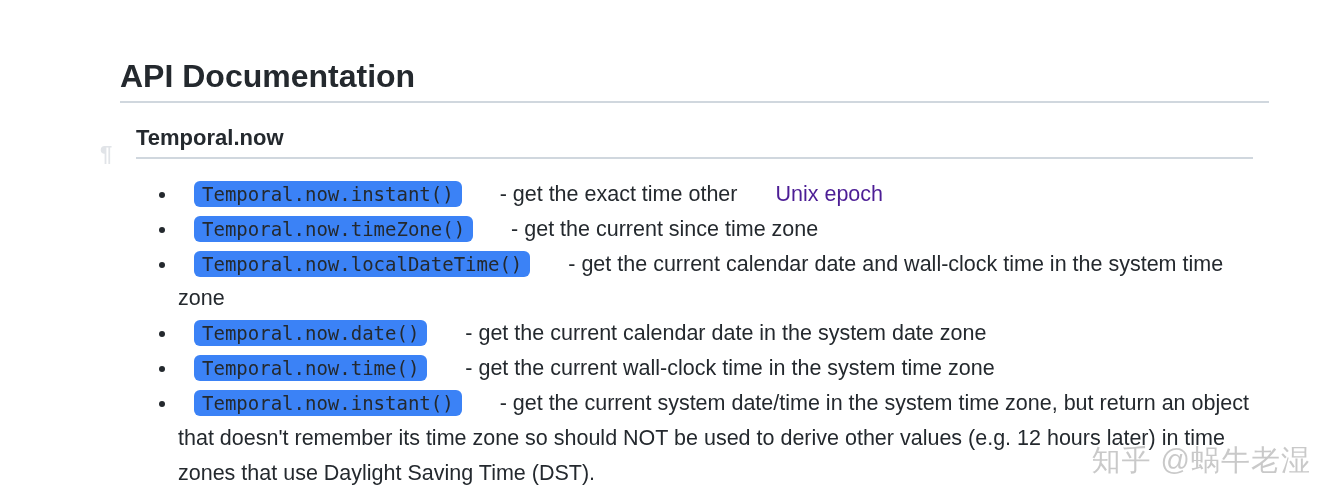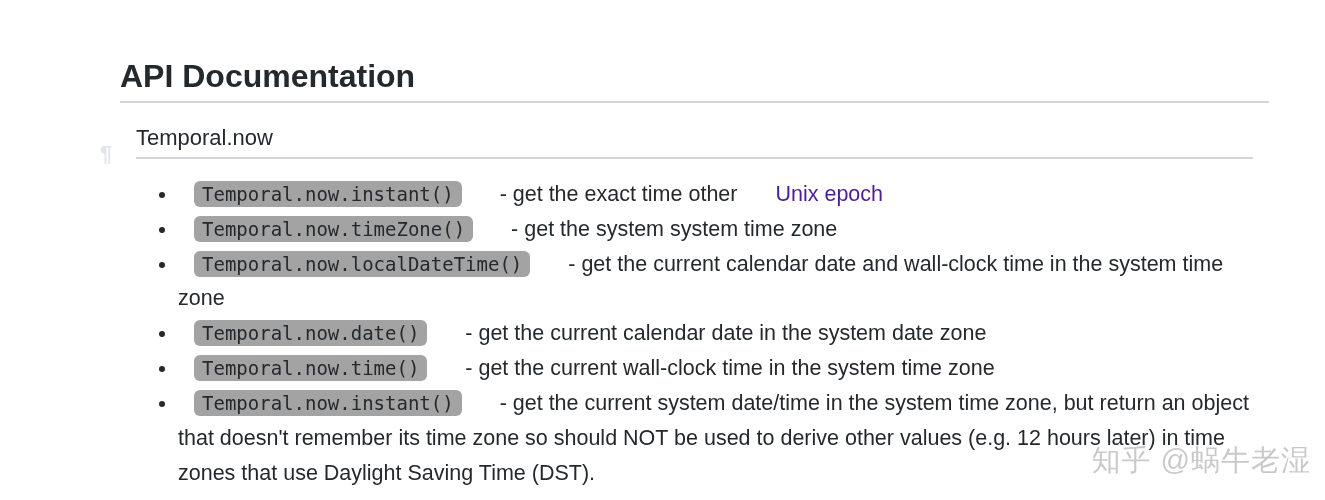--- a/index.html
+++ b/index.html
@@ -26,36 +26,36 @@
       position: absolute;
       left: -36px;
       top: 0;
       color: #e1e4e8;
       font-size: 22px;
       font-weight: 600;
       user-select: none;
     }
     .h2 {
       font-size: 22px;
-      font-weight: 400;
+      font-weight: 700;
       padding-bottom: 6px;
       border-bottom: 2px solid #d0d7de;
       margin-bottom: 18px;
     }
     ul.api-list {
       list-style: disc;
       padding-left: 58px;
       font-size: 21.5px;
       line-height: 1.62;
       color: #24292e;
     }
     ul.api-list li { margin: 0; }
     code {
       font-family: ui-monospace, SFMono-Regular, "SF Mono", Menlo, Consolas, monospace;
-      background: #a3a3a3;
+      background: #3b82f6;
       border-radius: 6px;
       padding: 2px 8px;
       font-size: 19px;
       color: #24292e;
     }
     a.link { color: #4c1d95; text-decoration: none; }
     .watermark {
       position: absolute;
       right: 30px;
       bottom: 35px;
@@ -73,21 +73,21 @@
 <div class="h2-wrap">
   <span class="pilcrow">¶</span>
   <h2 class="h2">Temporal.now</h2>
 </div>
 
 <ul class="api-list">
   <li>
     <code>Temporal.now.instant()</code><span> - get the exact time other </span><a class="link" href="#">Unix epoch</a><span></span>
   </li>
   <li>
-    <code>Temporal.now.timeZone()</code><span> - get the system system time zone</span>
+    <code>Temporal.now.timeZone()</code><span> - get the current since time zone</span>
   </li>
   <li>
     <code>Temporal.now.localDateTime()</code><span> - get the current calendar date and wall-clock time in the system time zone</span>
   </li>
   <li>
     <code>Temporal.now.date()</code><span> - get the current calendar date in the system date zone</span>
   </li>
   <li>
     <code>Temporal.now.time()</code><span> - get the current wall-clock time in the system time zone</span>
   </li>

